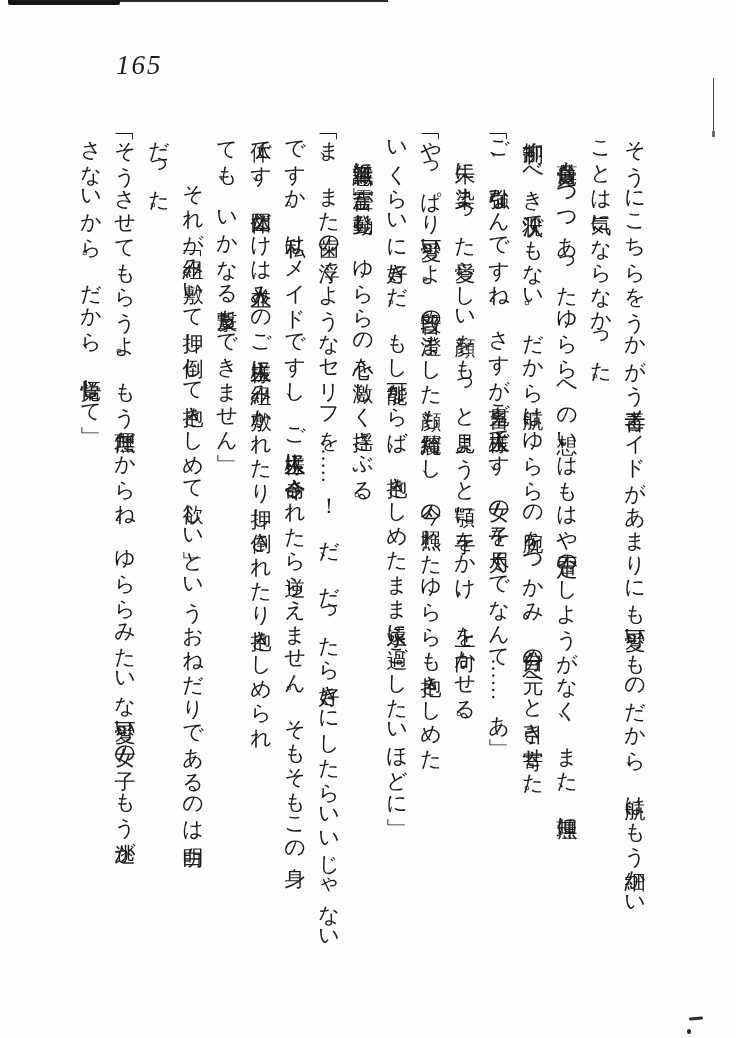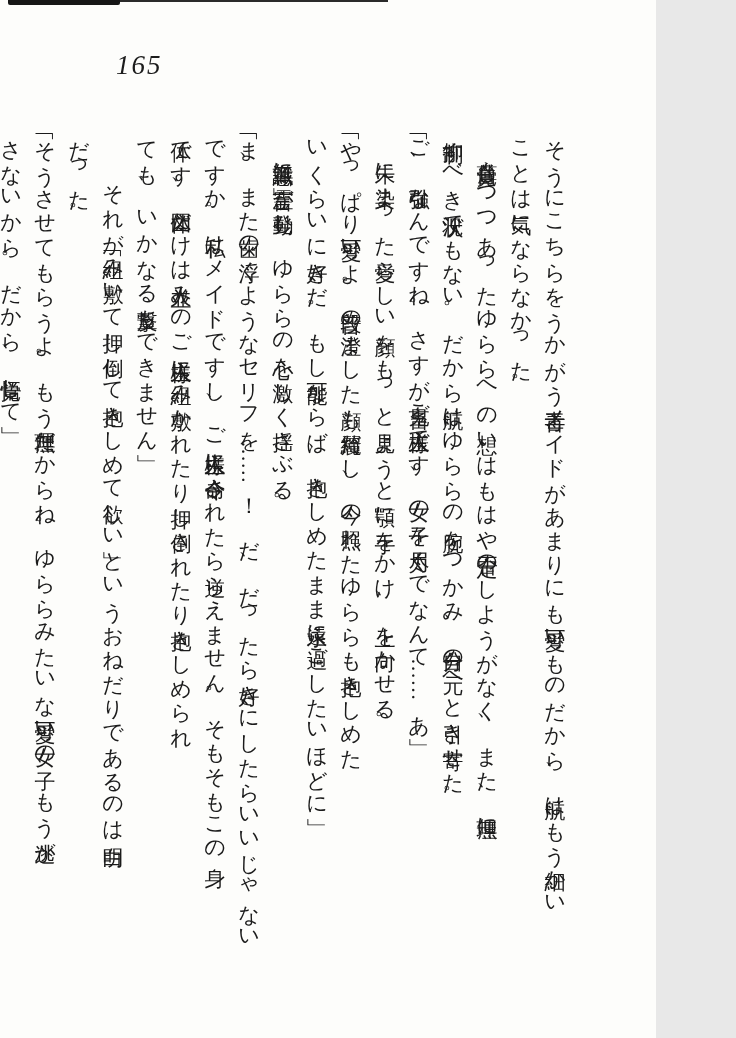--- a/index.html
+++ b/index.html
@@ -2,21 +2,21 @@
 <html><head>
 <meta charset="utf-8">
 <style>
   html, body {
     margin: 0;
     padding: 0;
     background: #e8e8e8;
   }
   .page {
     position: relative;
-    width: 656px;
+    width: 736px;
     height: 1038px;
     background: #fdfdfb;
     overflow: hidden;
     font-family: "Liberation Serif", "DejaVu Serif", serif;
   }
   
   .edge-band-a {
     position: absolute;
     left: 8px; top: 0;
     width: 112px; height: 5px;

